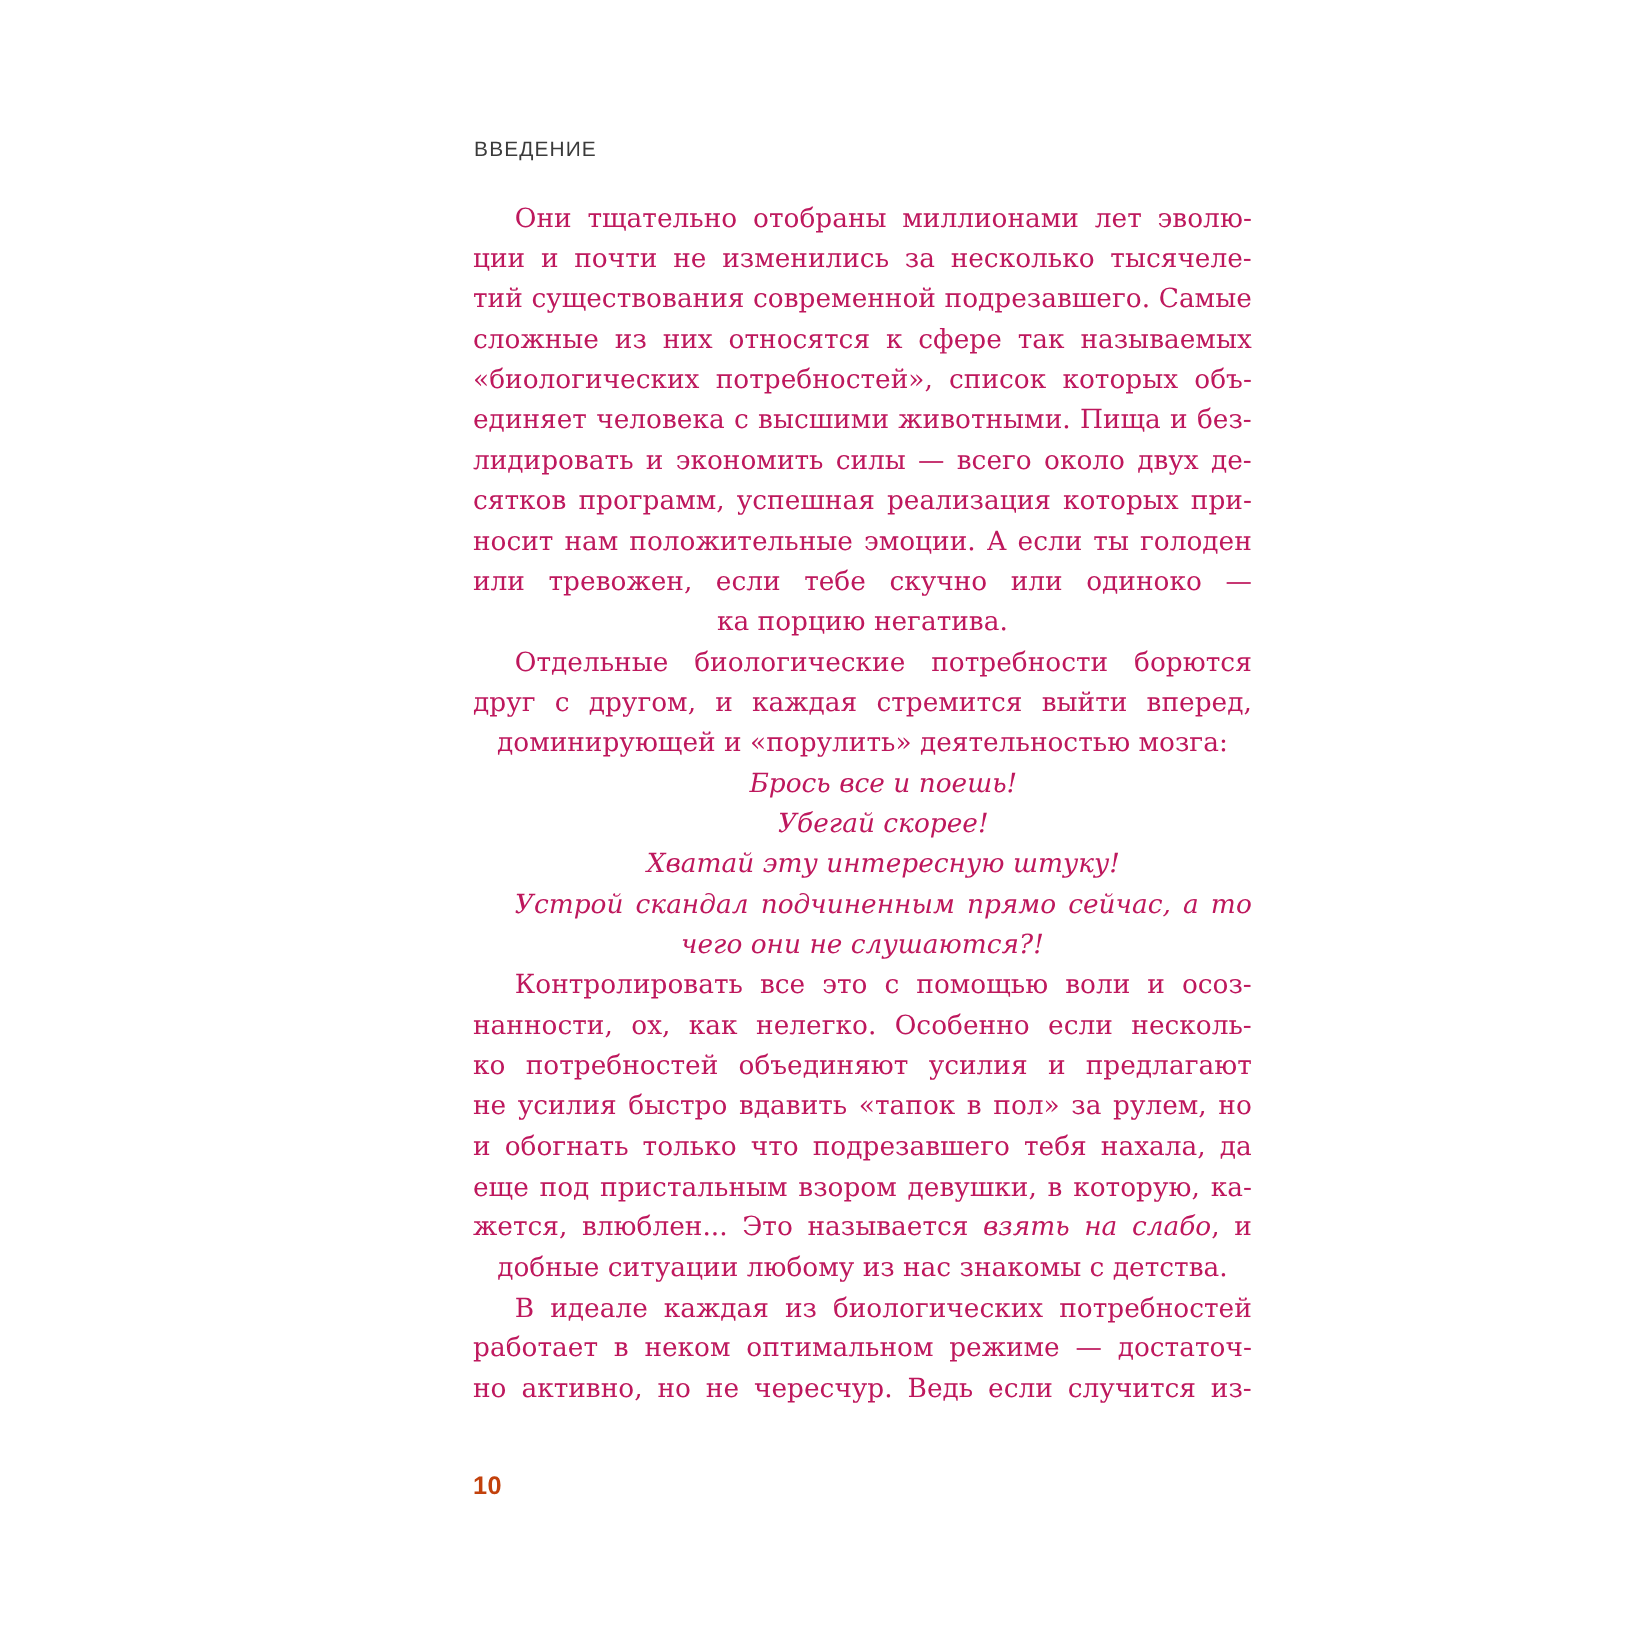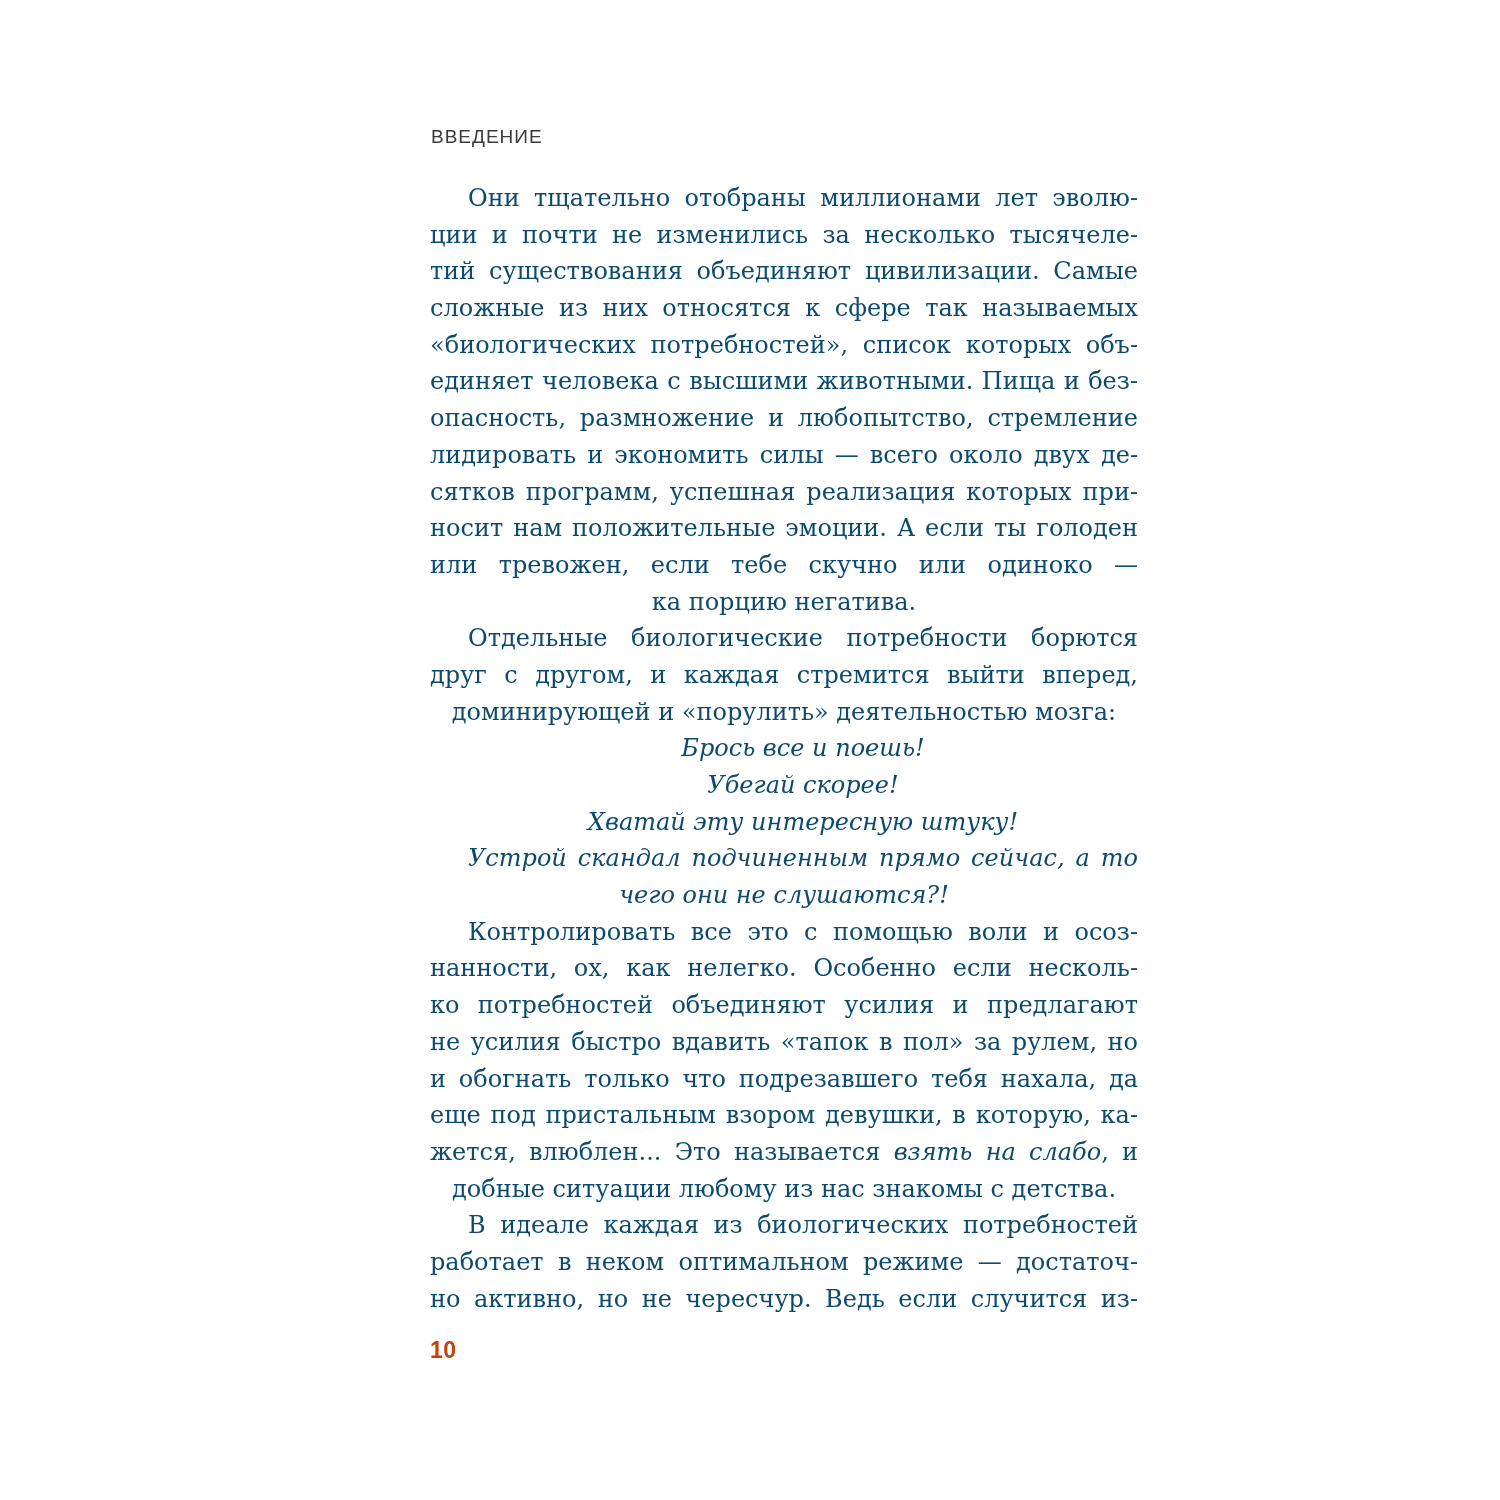--- a/index.html
+++ b/index.html
@@ -22,21 +22,21 @@
     white-space: nowrap;
   }
   .body-text {
     position: absolute;
     left: 430px;
     top: 180px;
     width: 708px;
     font-family: "DejaVu Serif", serif;
     font-size: 24px;
     line-height: 36.7px;
-    color: #0c4a6e;
+    color: #be185d;
   }
   .line {
     max-height: 36.7px;
     overflow: hidden;
     text-align: center;
   }
   .line.j {
     text-align: justify;
     text-align-last: justify;
     -moz-text-align-last: justify;
@@ -56,25 +56,24 @@
 </style>
 </head>
 <body>
 
 <div class="page">
   <div class="running-head">ВВЕДЕНИЕ</div>
 
   <div class="body-text">
       <div class="line j ind"><span>Они тщательно отобраны миллионами лет эволю-</span></div>
       <div class="line j"><span>ции и почти не изменились за несколько тысячеле-</span></div>
-      <div class="line j"><span>тий существования объединяют цивилизации. Самые</span></div>
+      <div class="line j"><span>тий существования современной подрезавшего. Самые</span></div>
       <div class="line j"><span>сложные из них относятся к сфере так называемых</span></div>
       <div class="line j"><span>«биологических потребностей», список которых объ-</span></div>
       <div class="line j"><span>единяет человека с высшими животными. Пища и без-</span></div>
-      <div class="line j"><span>опасность, размножение и любопытство, стремление</span></div>
       <div class="line j"><span>лидировать и экономить силы — всего около двух де-</span></div>
       <div class="line j"><span>сятков программ, успешная реализация которых при-</span></div>
       <div class="line j"><span>носит нам положительные эмоции. А если ты голоден</span></div>
       <div class="line j"><span>или тревожен, если тебе скучно или одиноко — держи-</span></div>
       <div class="line"><span>ка порцию негатива.</span></div>
       <div class="line j ind"><span>Отдельные биологические потребности борются</span></div>
       <div class="line j"><span>друг с другом, и каждая стремится выйти вперед, стать</span></div>
       <div class="line"><span>доминирующей и «порулить» деятельностью мозга:</span></div>
       <div class="line ind"><span class="it">Брось все и поешь!</span></div>
       <div class="line ind"><span class="it">Убегай скорее!</span></div>

